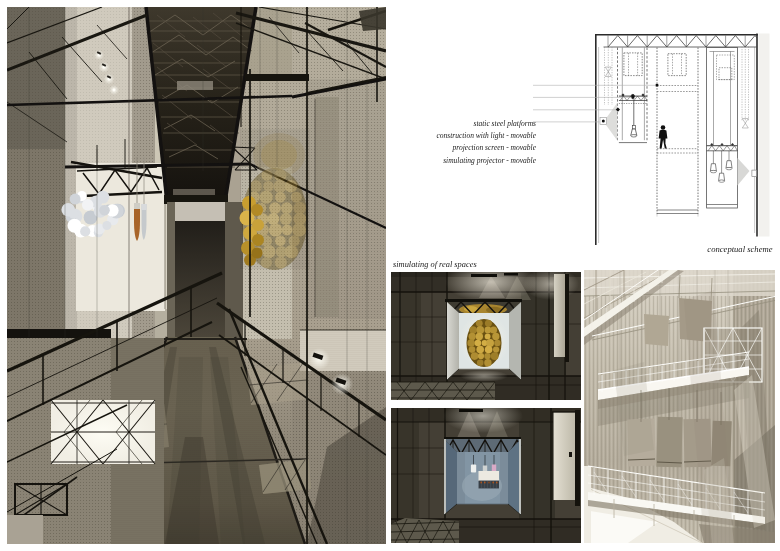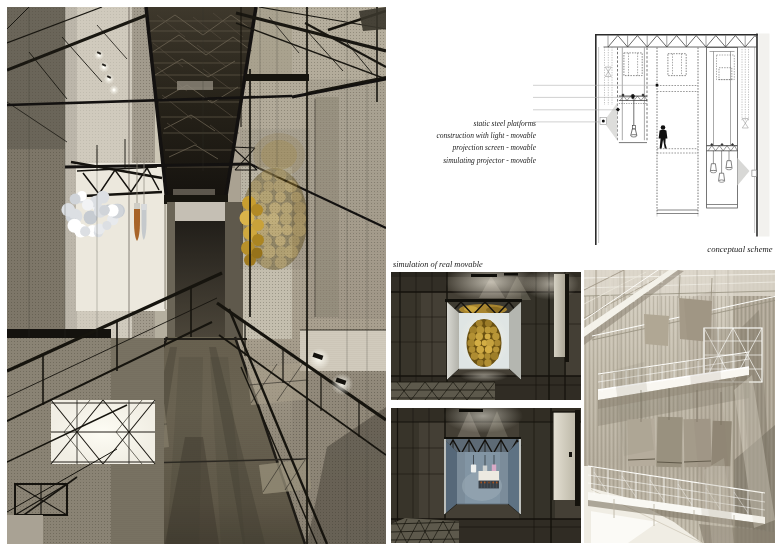--- a/index.html
+++ b/index.html
@@ -524,21 +524,21 @@
 
 <g>
       <text x="352.5" y="227.2" text-anchor="end" font-family="Liberation Serif, serif" font-style="italic" font-size="8.6" fill="#222">conceptual scheme</text>
     </g>
 </svg>
 
 <div class="abs" style="left:424px;top:78.9px;width:112px;text-align:right;font-family:'Liberation Serif',serif;font-style:italic;font-size:7.5px;line-height:12.27px;color:#222;white-space:nowrap;margin-top:39px;">
 static steel platforms<br>construction with light - movable<br>projection screen - movable<br>simulating projector - movable
 </div>
 
-<div class="abs" style="left:393px;top:259.5px;font-family:'Liberation Serif',serif;font-style:italic;font-size:8.4px;color:#222;">simulation of real movable</div>
+<div class="abs" style="left:393px;top:259.5px;font-family:'Liberation Serif',serif;font-style:italic;font-size:8.4px;color:#222;">simulating of real spaces</div>
 
 <svg class="abs" style="left:391px;top:272px" width="190" height="128" viewBox="0 0 190 128">
 <defs>
 <pattern id="Mvs" width="2" height="2" patternUnits="userSpaceOnUse">
 <rect x="0.6" width="0.8" height="2" fill="#14120c" fill-opacity="0.30"></rect>
 </pattern>
 <linearGradient id="Mpanel" x1="0" y1="0" x2="1" y2="0">
 <stop offset="0" stop-color="#d6d2c4"></stop>
         <stop offset="1" stop-color="#aba595"></stop>
 </linearGradient>

